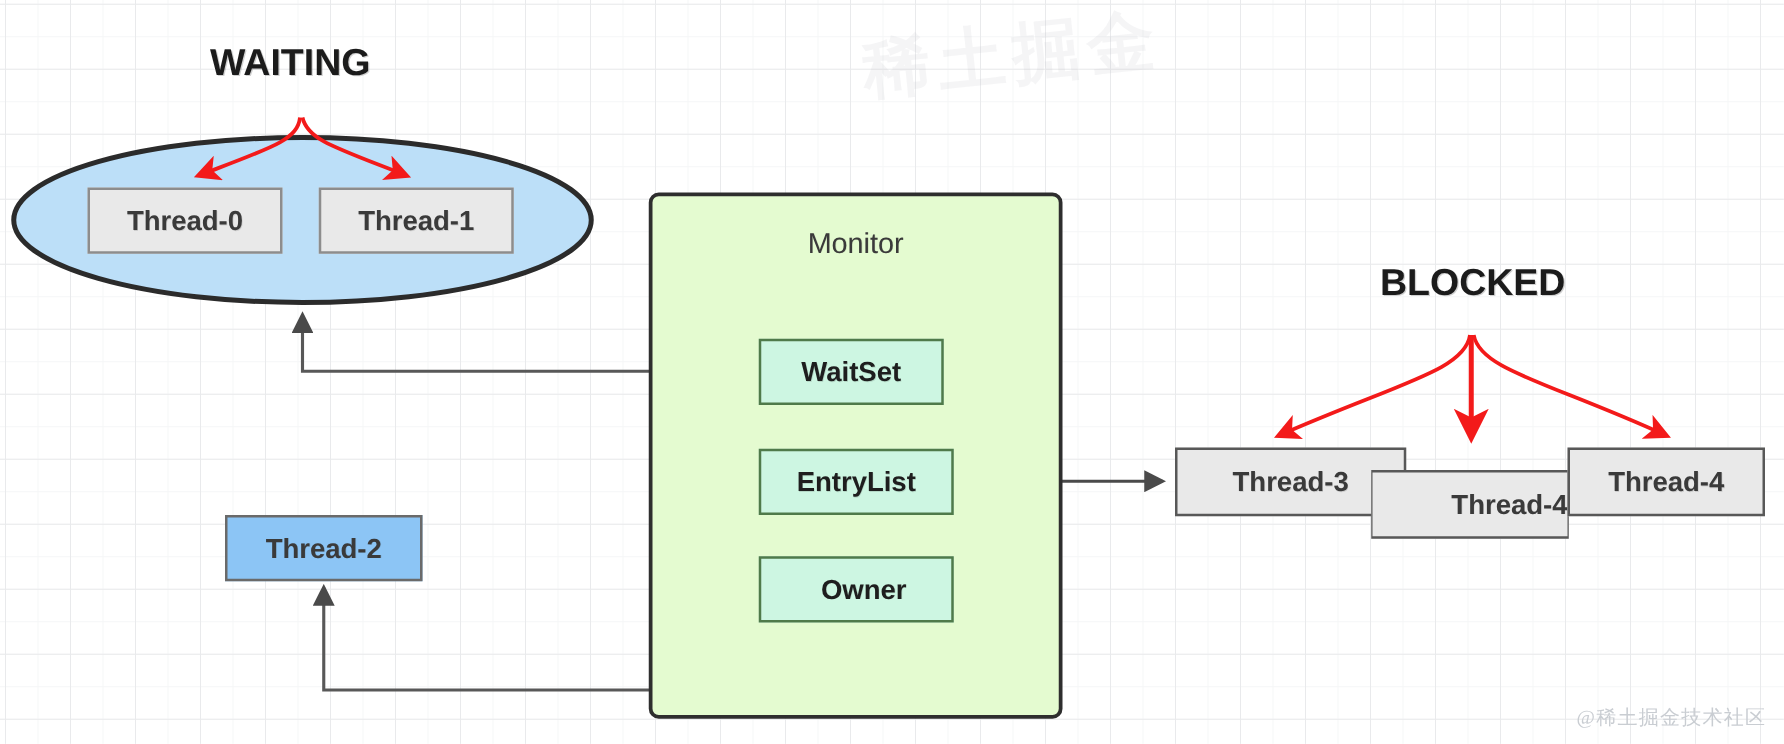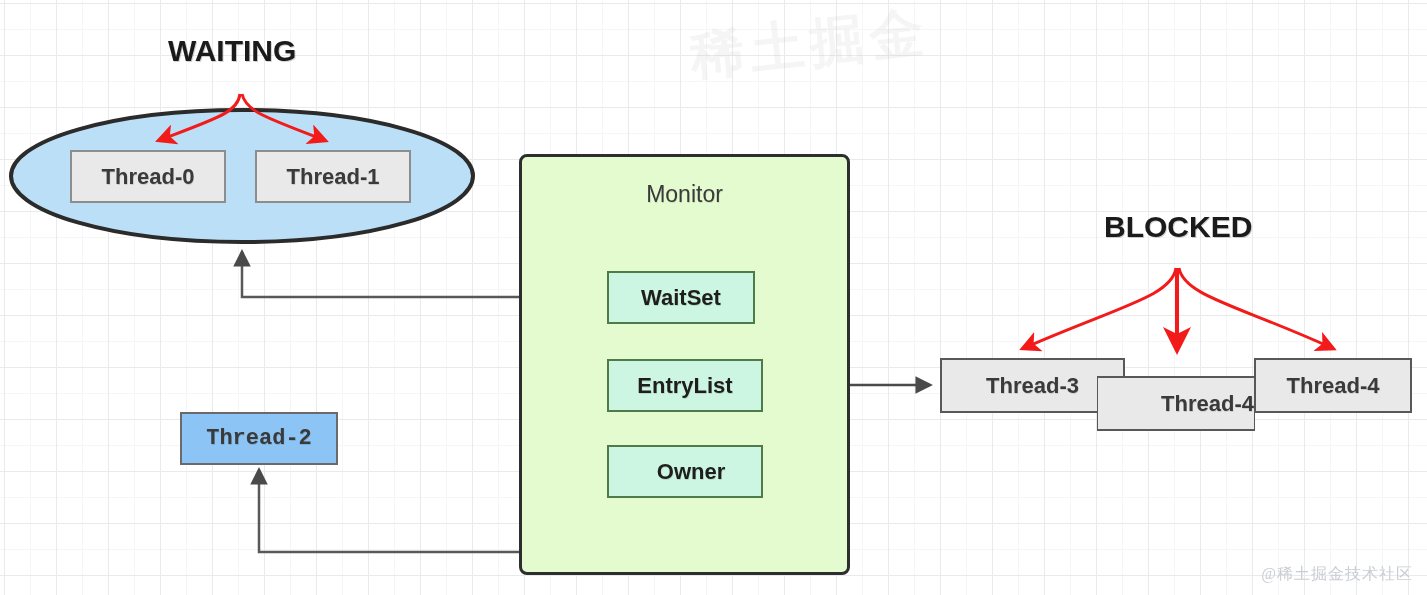--- a/index.html
+++ b/index.html
@@ -140,21 +140,21 @@
 
   <div class="state-caption" style="left:1104px;top:210px;">BLOCKED</div>
 
   <div class="node-label thread-gray" style="left:70px;top:150px;width:156px;height:53px;">
     <span>Thread-0</span>
   </div>
   <div class="node-label thread-gray" style="left:255px;top:150px;width:156px;height:53px;">
     <span>Thread-1</span>
   </div>
 
-  <div class="node-label thread-blue" style="left:180px;top:412px;width:158px;height:53px;font-family:Liberation Mono, monospace;">
+  <div class="node-label thread-blue" style="left:180px;top:412px;width:158px;height:53px;">
     <span>Thread-2</span>
   </div>
 
   <div id="monitor-box"></div>
   <div id="monitor-title">Monitor</div>
 
   <div class="node-label monitor-inner" style="left:607px;top:271px;width:148px;height:53px;">
     <span>WaitSet</span>
   </div>
   <div class="node-label monitor-inner" style="left:607px;top:359px;width:156px;height:53px;">

